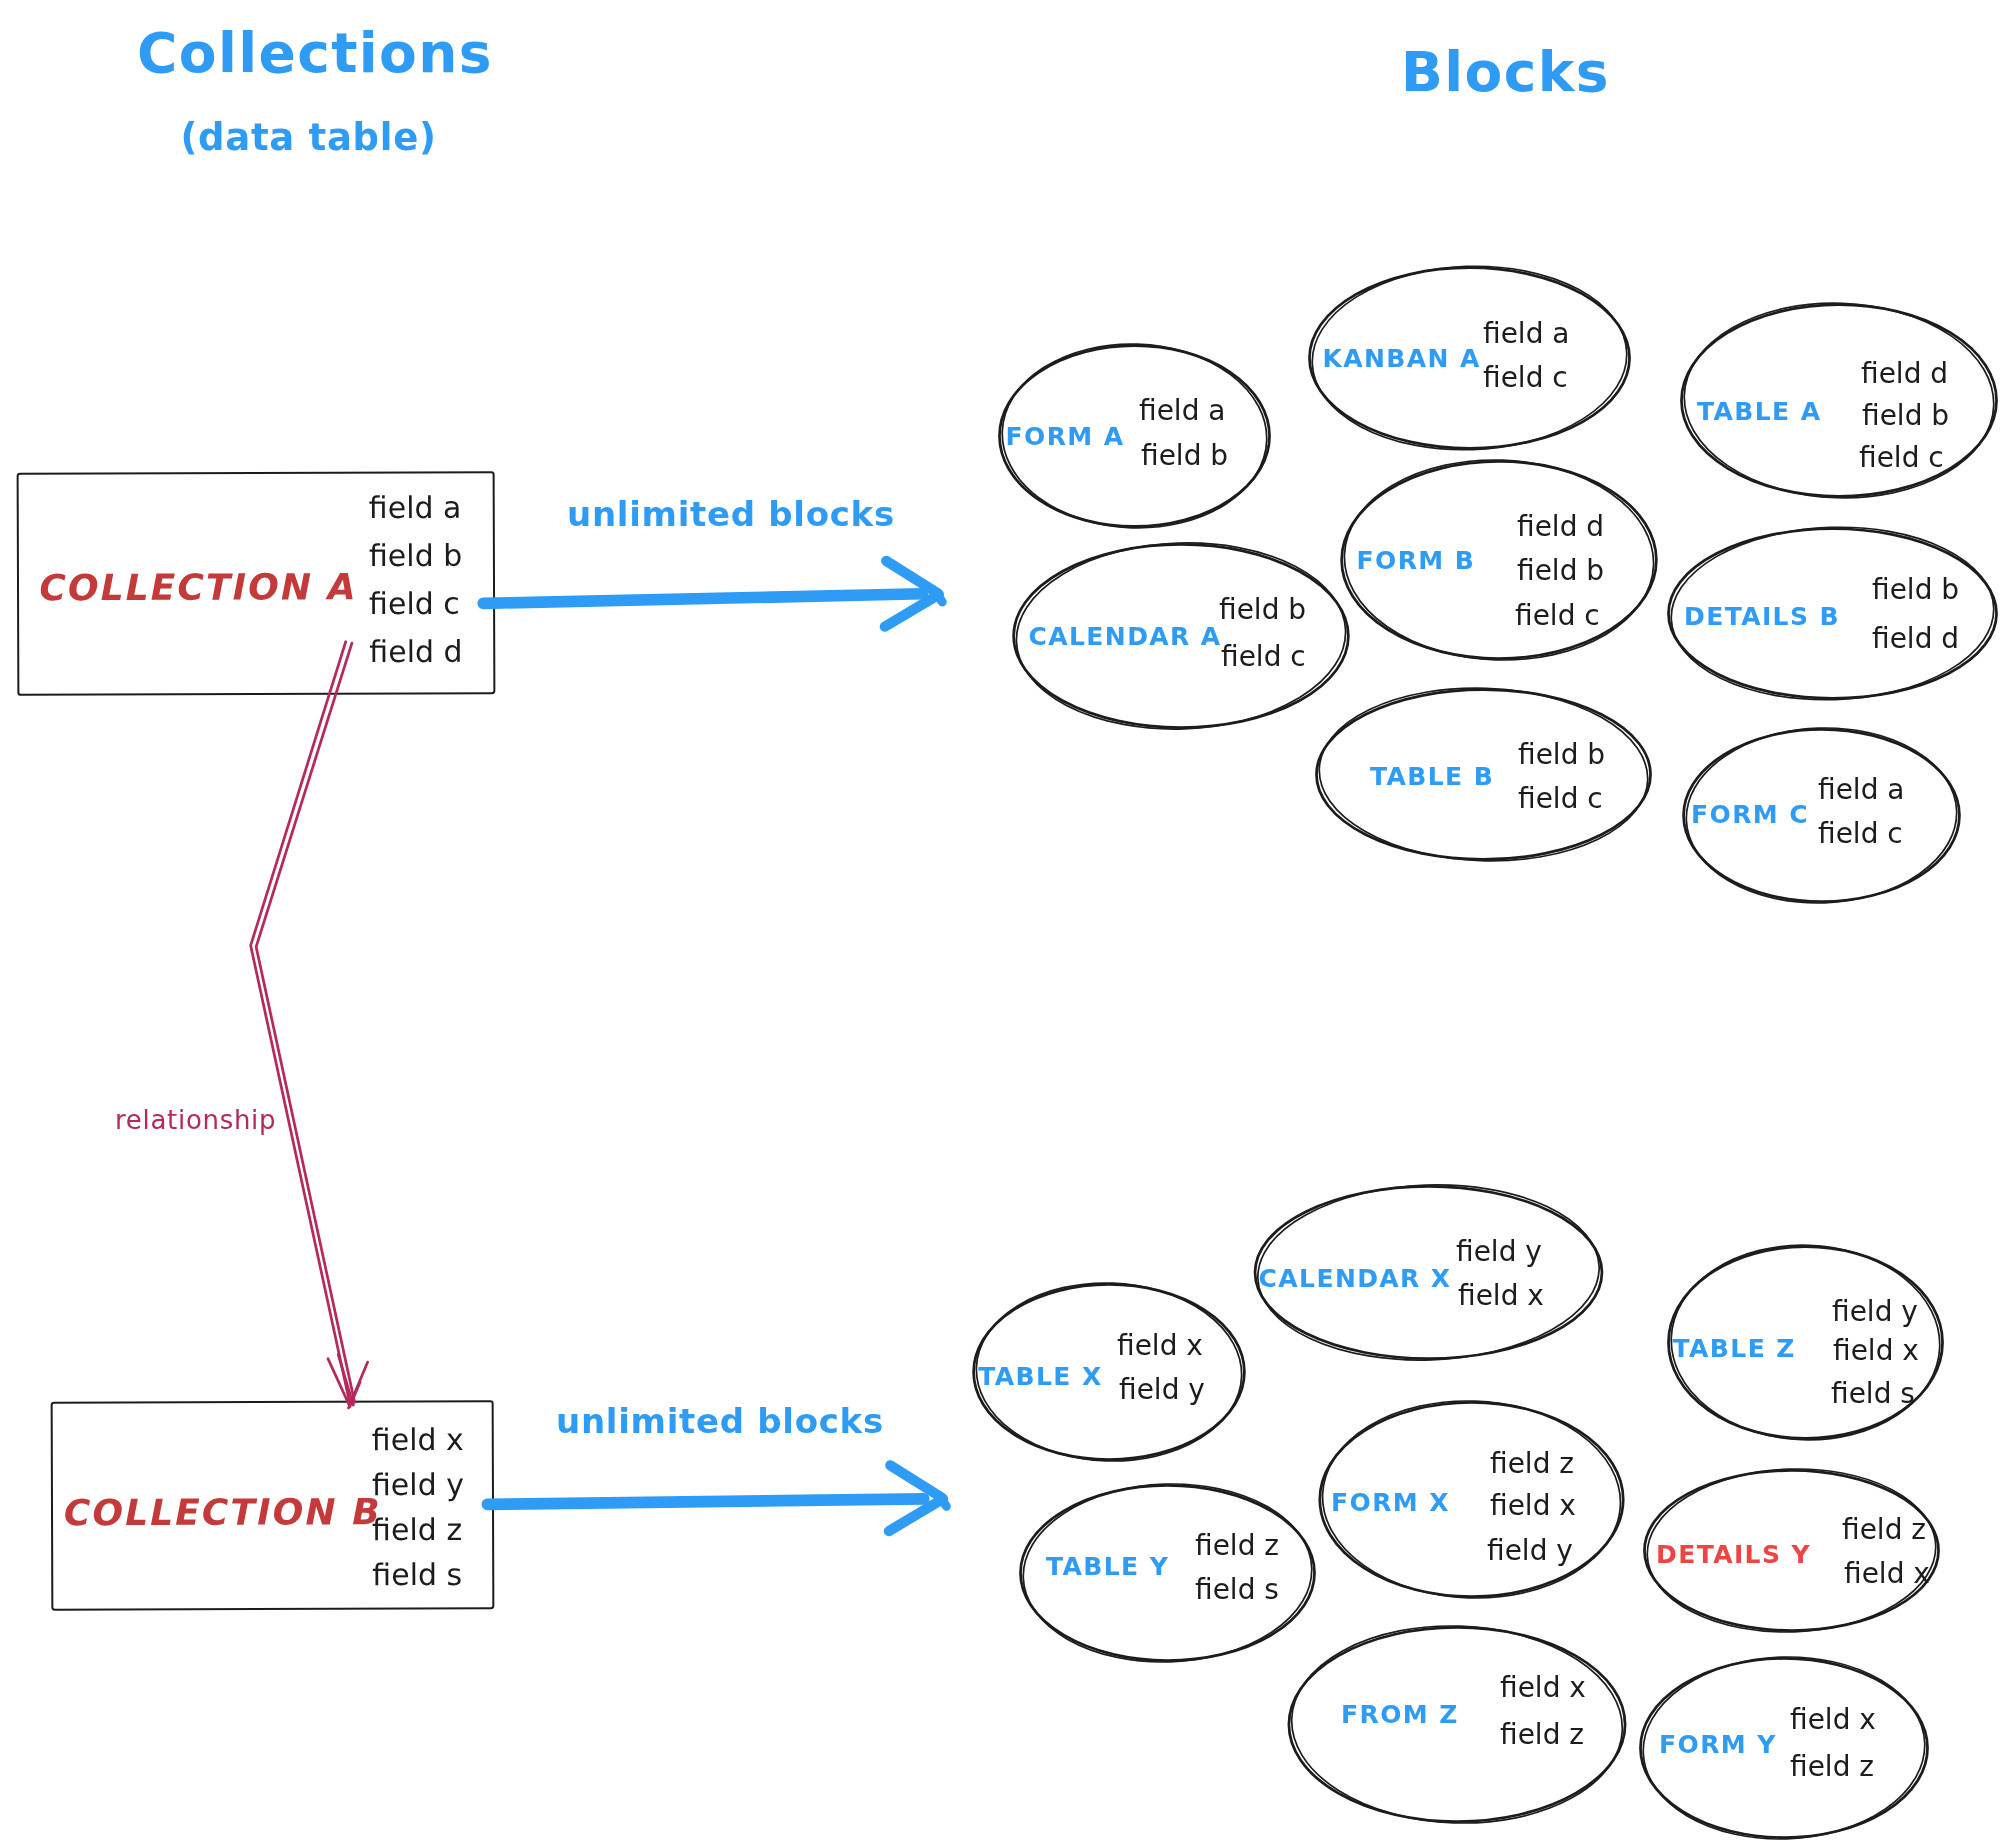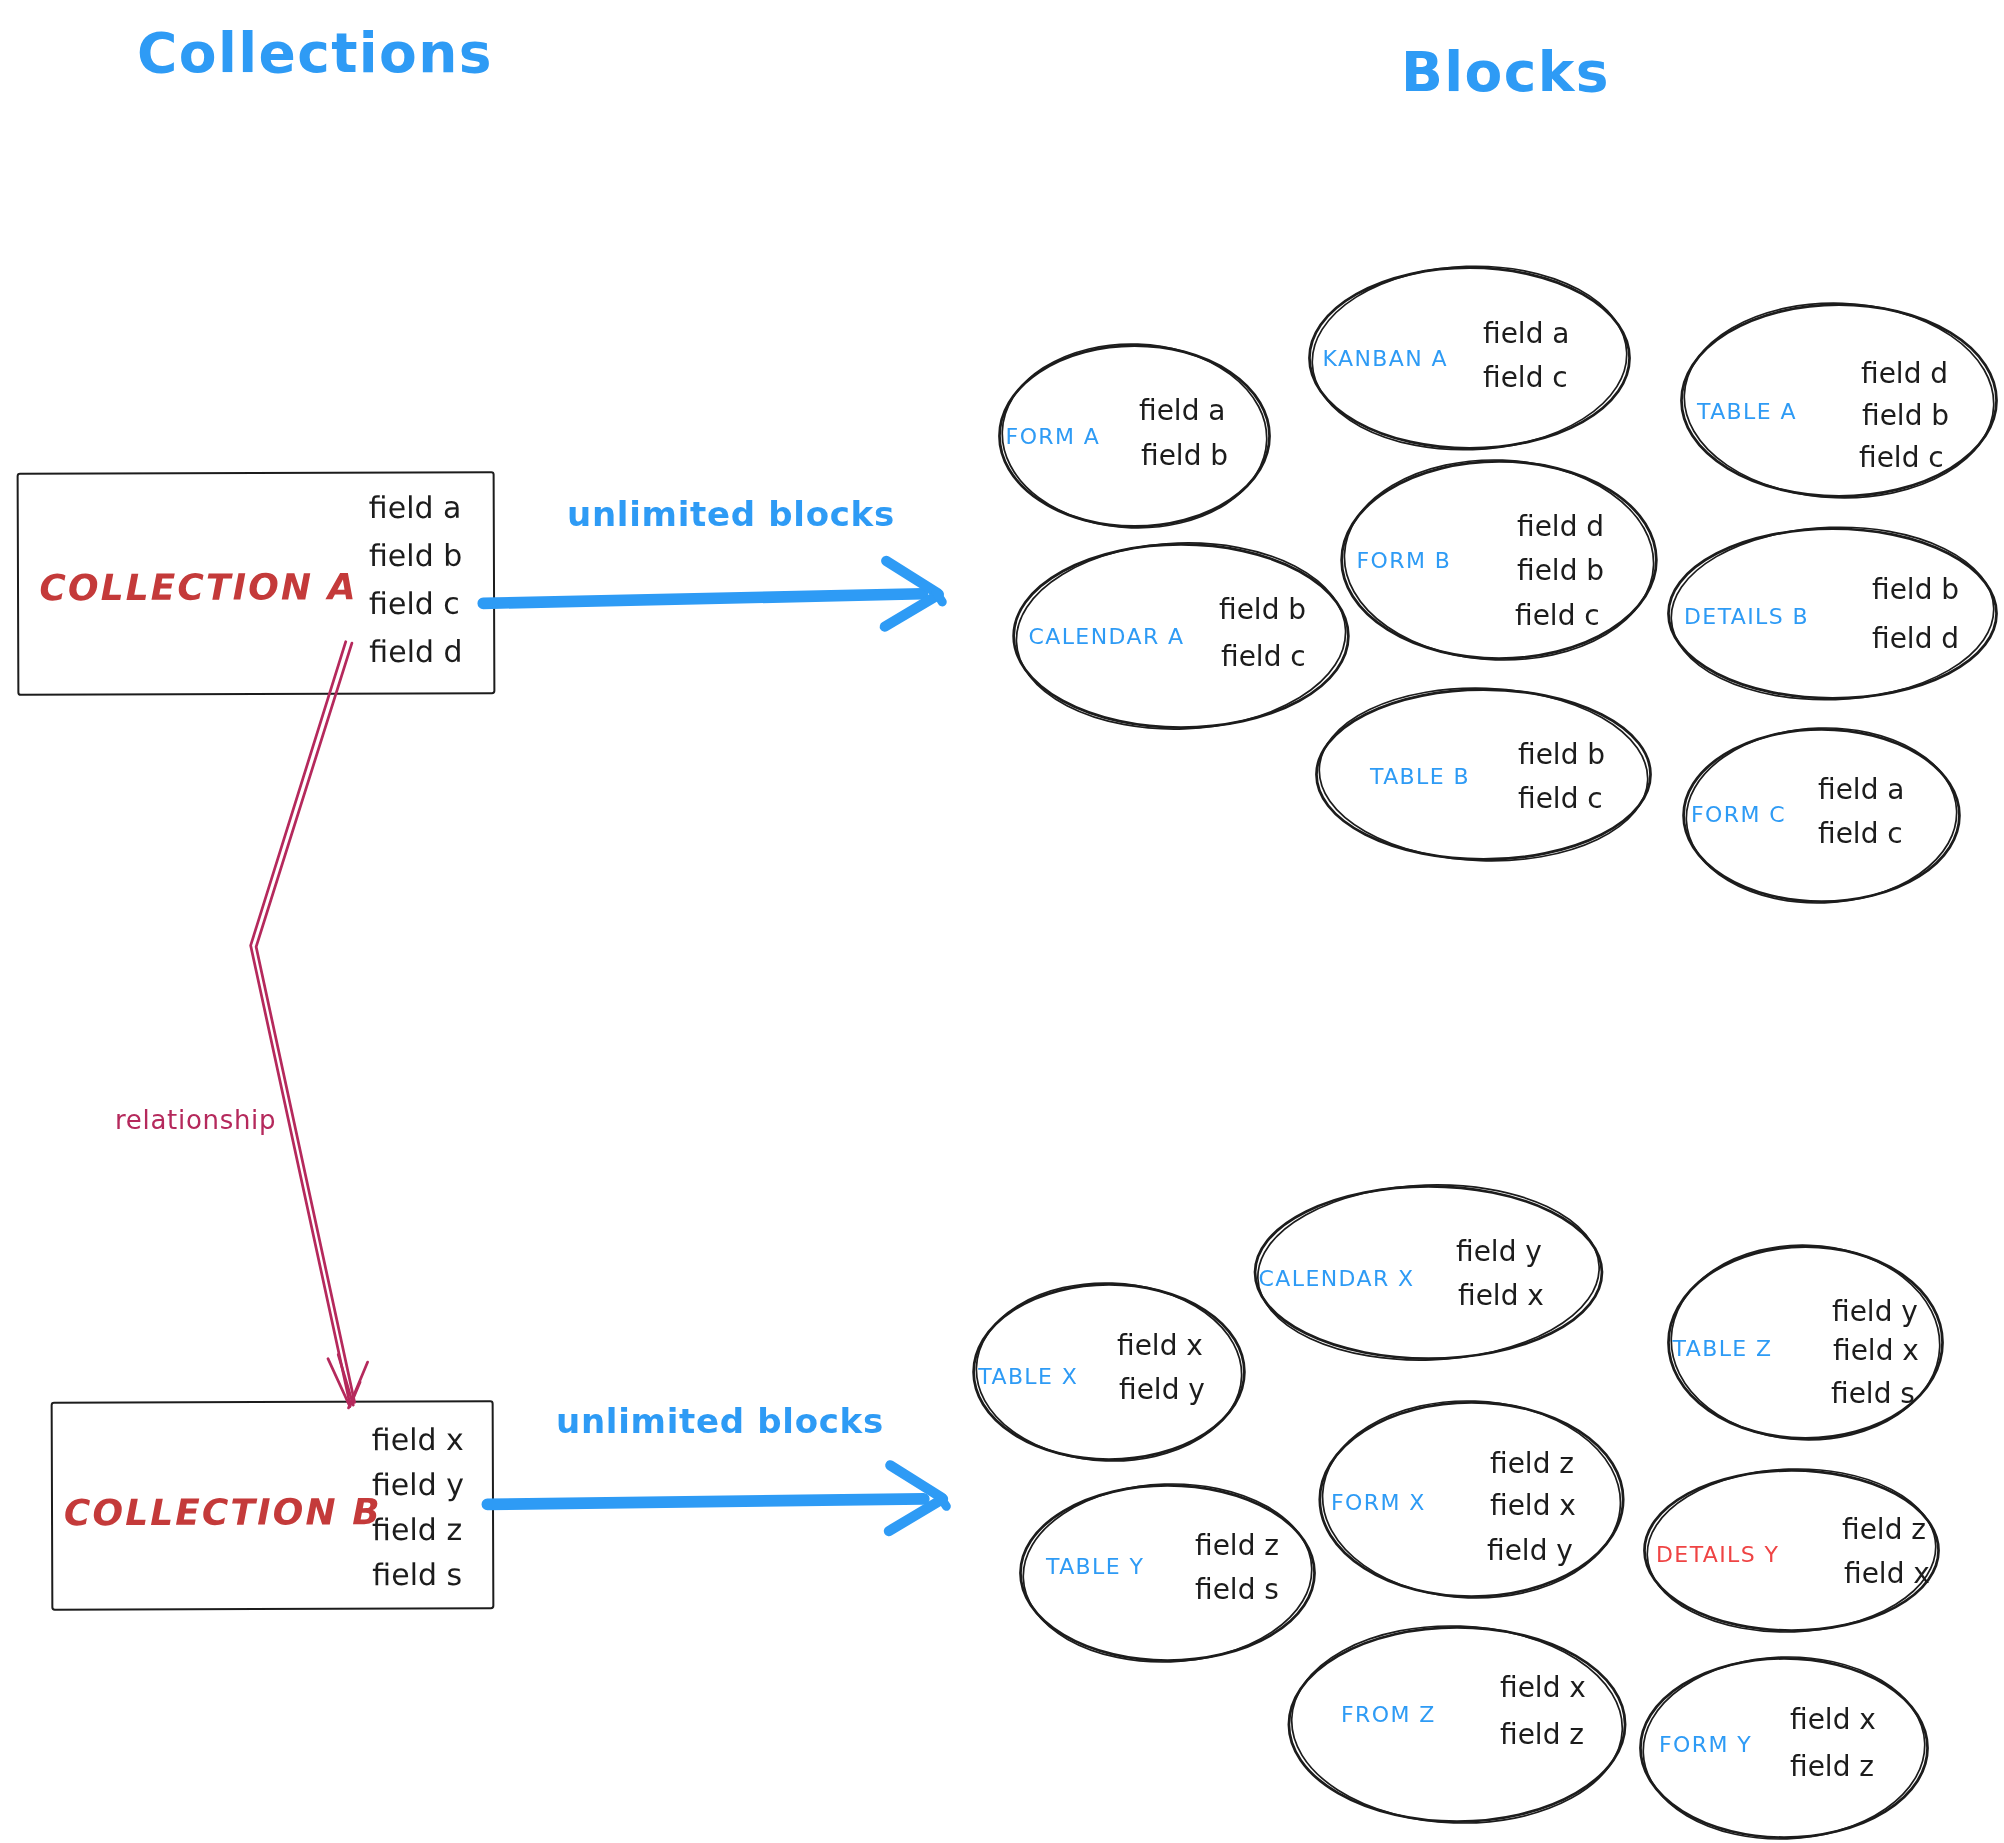--- a/index.html
+++ b/index.html
@@ -10,34 +10,35 @@
   
   .col-title{position:absolute;color:#2e9bf5;font-weight:700;font-size:55px;letter-spacing:1.4px;text-align:center;white-space:nowrap;}
   .col-sub{position:absolute;color:#2e9bf5;font-weight:600;font-size:37px;letter-spacing:0.7px;text-align:center;white-space:nowrap;}
   
   .colbox{position:absolute;background:#fff;border:2.7px solid #1c1c1c;border-radius:3.4px;transform:rotate(-0.2deg);}
   .colname{position:absolute;color:#c43a3a;font-size:36px;font-weight:700;font-style:italic;letter-spacing:2.1px;white-space:nowrap;transform:translateY(-50%);}
   .colfield{position:absolute;font-size:30px;font-weight:500;white-space:nowrap;transform:translateY(-50%);}
   
   .block{position:absolute;}
   .block svg{position:absolute;left:0;top:0;width:100%;height:100%;}
-  .blabel{position:absolute;color:#2e9bf5;font-size:22px;font-weight:400;letter-spacing:1.4px;white-space:nowrap;transform:translateY(-50%);}
+  .blabel{position:absolute;color:#2e9bf5;font-size:25px;font-weight:700;letter-spacing:1.4px;white-space:nowrap;transform:translateY(-50%);}
   .blabel.purple{color:#ef4444;}
   .bfield{position:absolute;font-size:28px;font-weight:500;white-space:nowrap;transform:translateY(-50%);}
   
   .arrow-label{position:absolute;color:#2e9bf5;font-size:34px;font-weight:600;letter-spacing:0.7px;white-space:nowrap;}
   .rel-label{position:absolute;color:#b5295c;font-size:26px;font-weight:500;letter-spacing:0.7px;white-space:nowrap;}
   #arrow-layer{position:absolute;left:0;top:0;width:2005px;height:1843px;pointer-events:none;}
 </style>
 </head>
 <body>
 
 <div id="canvas">
 
   <div class="col-title" style="left:103px;top:20.5px;width:424px;">Collections</div>
+  <div class="col-sub" style="left:103px;top:116px;width:411px;">(data table)</div>
   <div class="col-title" style="left:1300px;top:24px;width:411px;margin-top:16px;">Blocks</div>
 
   <div class="block" style="left:994px;top:340px;width:281px;height:192px;">
     <svg viewBox="0 0 410 280">
         <ellipse cx="205" cy="140" rx="197" ry="132" fill="none" stroke="#1c1c1c" stroke-width="4"></ellipse>
         <ellipse cx="205" cy="140" rx="193" ry="134" fill="none" stroke="#1c1c1c" stroke-width="2.5" transform="rotate(2 205 140)"></ellipse>
       </svg>
     <span class="blabel" style="left:11.6px;top:96px;">FORM A</span>
     <span class="bfield" style="left:145px;top:70px;">field a</span>
     <span class="bfield" style="left:147px;top:115px;">field b</span>

